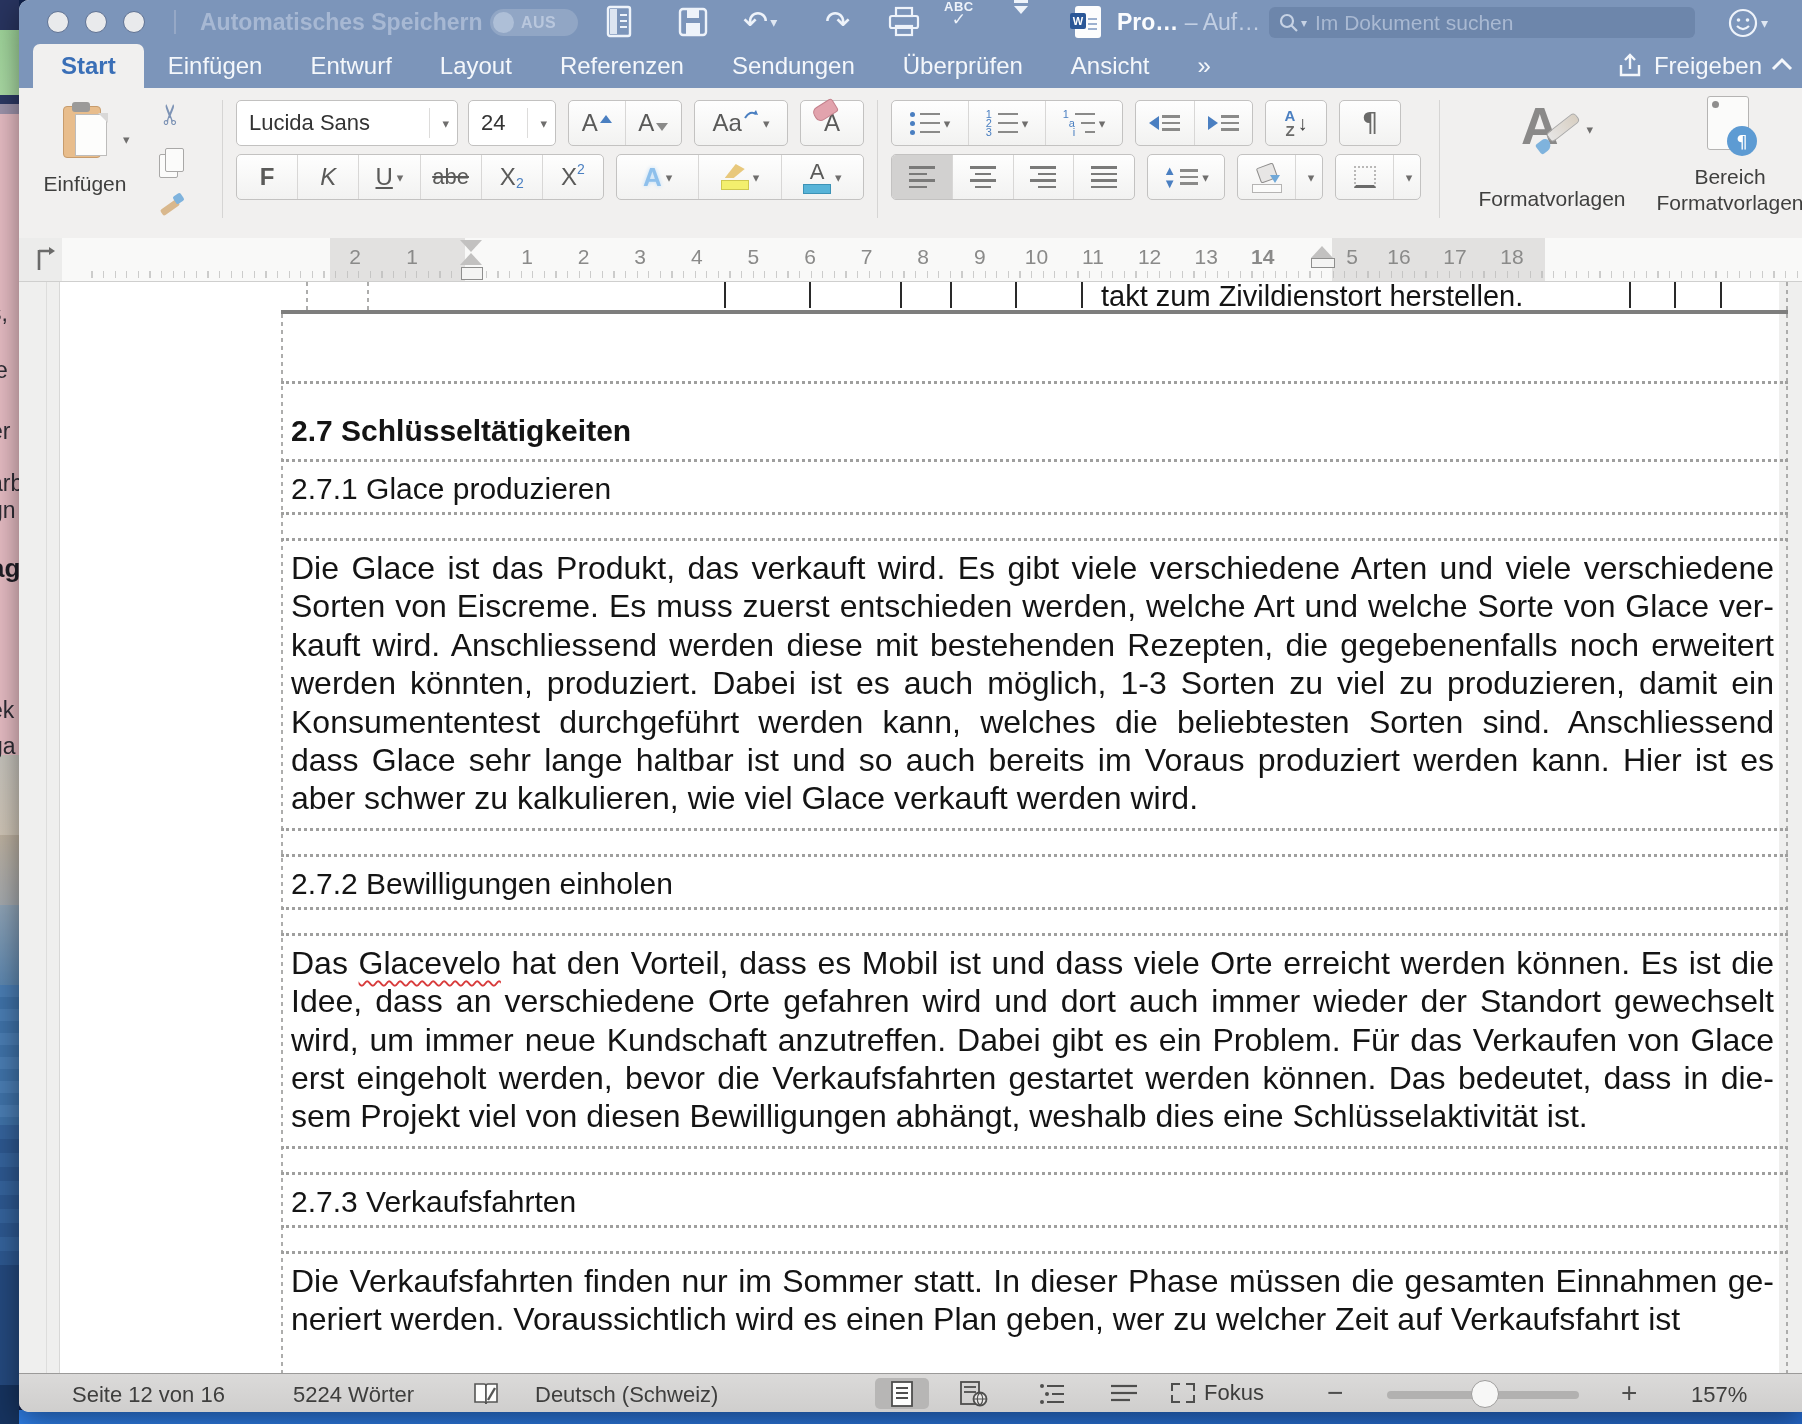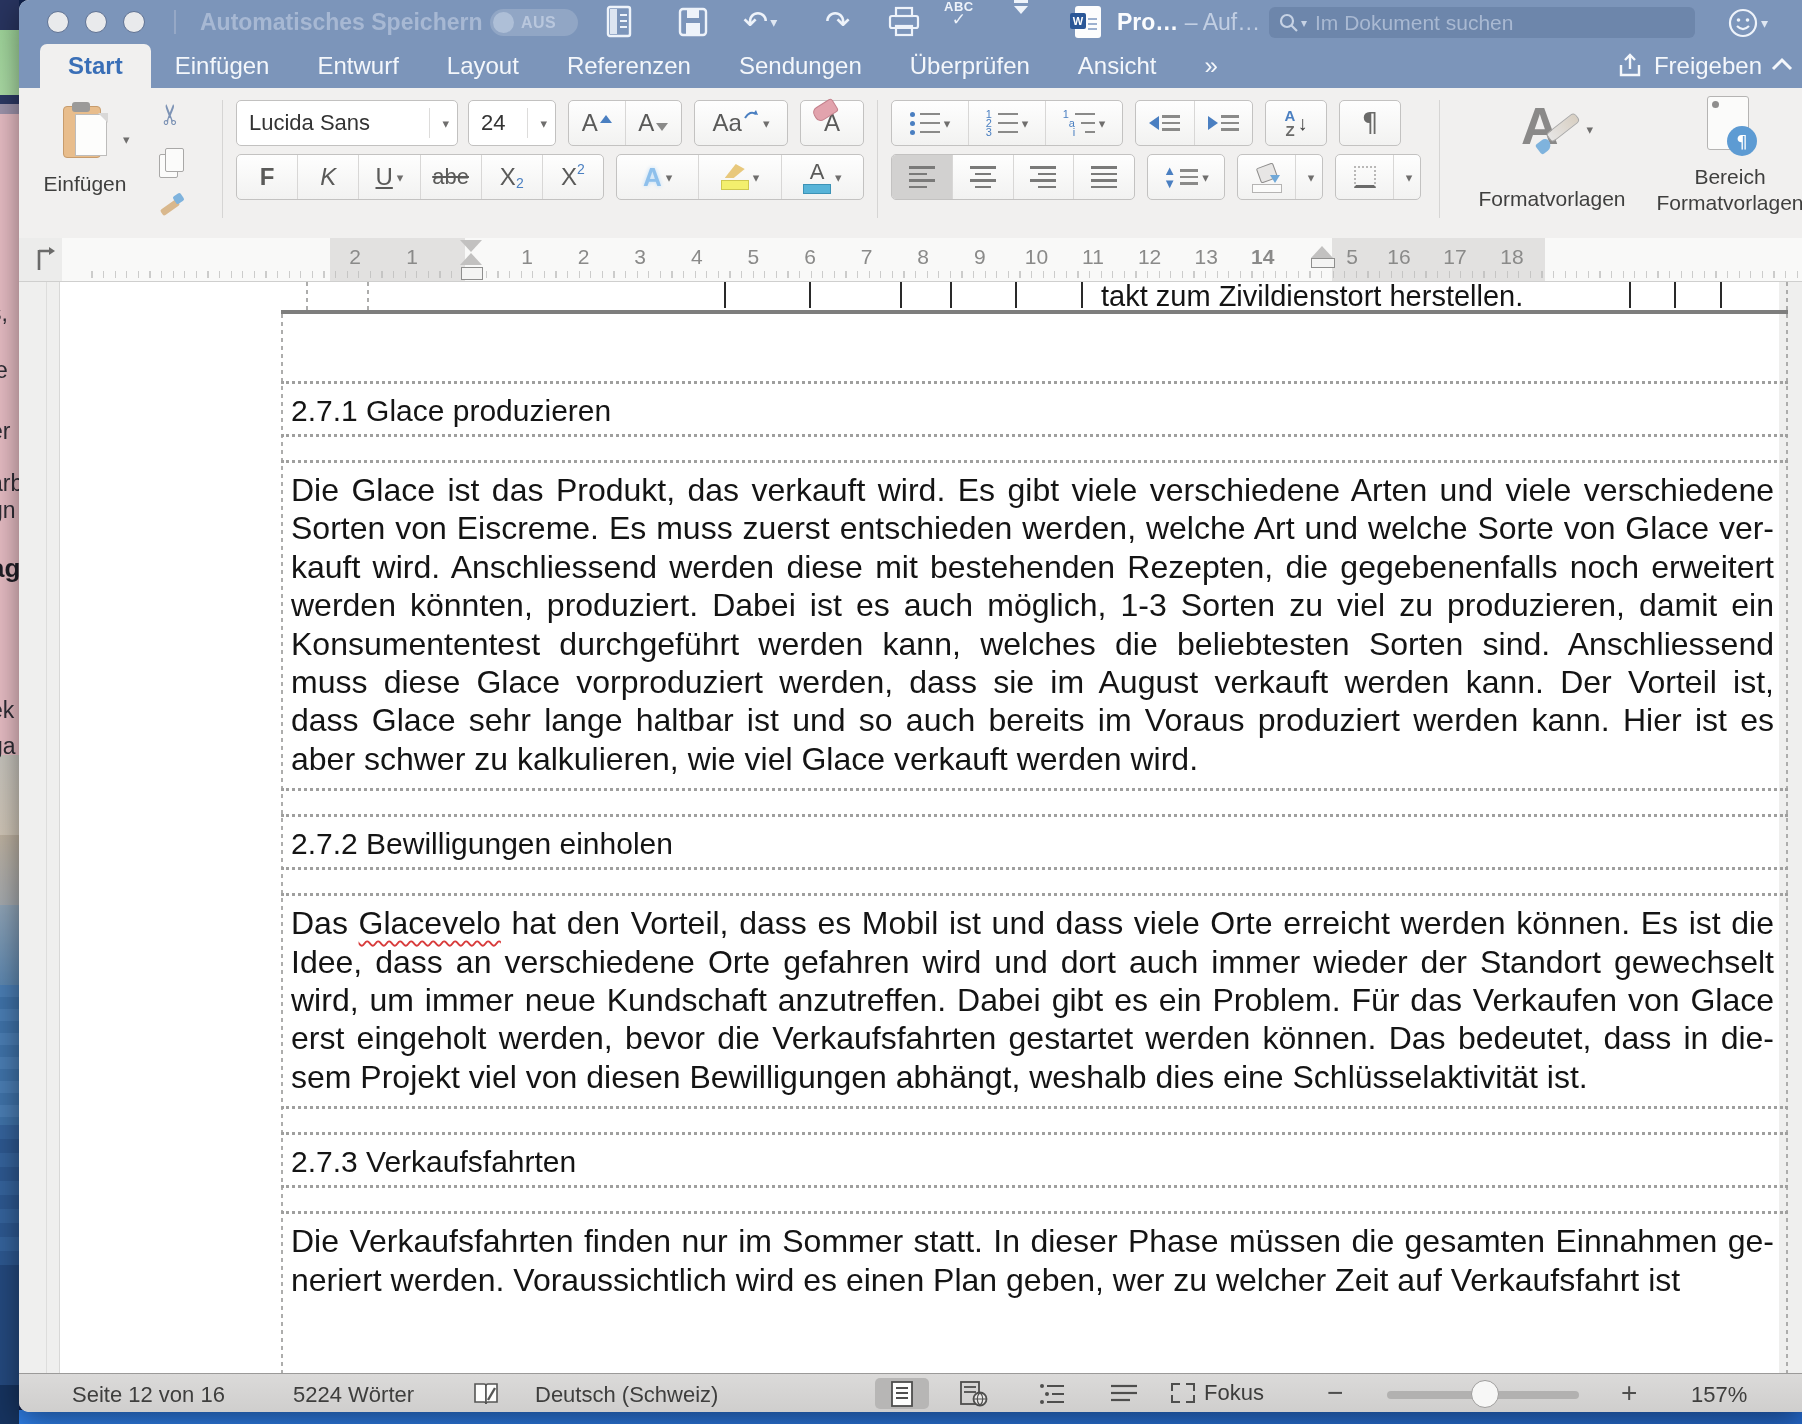--- a/index.html
+++ b/index.html
@@ -55,21 +55,21 @@
   .doc-badge .l{position:absolute;left:13px;width:9px;height:2px;background:#9db1cf;}
   .win-title{position:absolute;left:1098px;top:9px;font-size:23px;font-weight:bold;color:#fbfcfe;white-space:nowrap;}
   .win-title .suffix{font-weight:normal;color:#c2cfe3;}
   .searchbox{position:absolute;left:1250px;top:7px;width:426px;height:31px;border-radius:6px;
     background:#6d86ab;display:flex;align-items:center;padding:0 10px;box-sizing:border-box;}
   .searchbox .ph{font-size:21px;color:#a9b9d2;margin-left:8px;}
   .search-caret{font-size:12px;color:#c6d2e4;margin-left:2px;}
   .smiley-wrap{position:absolute;left:1708px;top:7px;display:flex;align-items:center;color:#eef3fa;}
   
   .tabbar{position:absolute;left:0;top:44px;width:100%;height:44px;background:#7c95ba;}
-  .tabs{position:absolute;left:14px;top:0;height:44px;display:flex;align-items:stretch;margin-left:7px;}
+  .tabs{position:absolute;left:14px;top:0;height:44px;display:flex;align-items:stretch;}
   .tab{padding:0 24px;display:flex;align-items:center;font-size:24px;color:#f4f7fb;cursor:default;}
   .tab.active{background:#f1f0ef;border-radius:7px 7px 0 0;color:#3a6fb7;font-weight:bold;padding:0 28px;}
   .share{position:absolute;right:40px;top:0;height:44px;display:flex;align-items:center;color:#f4f7fb;font-size:24px;}
   .share svg{margin-right:10px;}
   .collapse-chev{position:absolute;right:8px;top:12px;}
   
   .ribbon{position:absolute;left:0;top:88px;width:100%;height:150px;background:#f1f0ef;border-bottom:1px solid #c9c8c7;}
   .rb{position:absolute;box-sizing:border-box;}
   .btnface{background:linear-gradient(#fefefe,#f2f2f1);border:1px solid #c3c2c1;border-radius:5px;}
   .seg{display:flex;align-items:stretch;}
@@ -698,29 +698,29 @@
                 <div class="vdash" style="left: 25px; top: 0px; height: 28px;"></div>
                 <div class="vdash" style="left: 86px; top: 0px; height: 28px;"></div>
               </div>
             <div class="tf-text">takt zum Zivildienstort herstellen.</div>
           </div>
           <div class="solidline"></div>
           <div class="vdash" style="left:0;top:32px;height:1059px;"></div>
           <div class="vdash" style="left:1505px;top:0;height:1091px;"></div>
           <div class="docrows" id="docrows">
               <div class="row-blank"></div>
+              <div class="row-heading">2.7 Schlüsseltätigkeiten</div>
               <div class="row-sub">2.7.1 Glace produzieren</div>
               <div class="row-blank"></div>
               <div class="row-para">
                 <div class="dline jl">Die Glace ist das Produkt, das verkauft wird. Es gibt viele verschiedene Arten und viele verschiedene</div>
                 <div class="dline jl">Sorten von Eiscreme. Es muss zuerst entschieden werden, welche Art und welche Sorte von Glace ver-</div>
                 <div class="dline jl">kauft wird. Anschliessend werden diese mit bestehenden Rezepten, die gegebenenfalls noch erweitert</div>
                 <div class="dline jl">werden könnten, produziert. Dabei ist es auch möglich, 1-3 Sorten zu viel zu produzieren, damit ein</div>
                 <div class="dline jl">Konsumententest durchgeführt werden kann, welches die beliebtesten Sorten sind. Anschliessend</div>
-                <div class="dline jl">muss diese Glace vorproduziert werden, dass sie im August verkauft werden kann. Der Vorteil ist,</div>
                 <div class="dline jl">dass Glace sehr lange haltbar ist und so auch bereits im Voraus produziert werden kann. Hier ist es</div>
                 <div class="dline">aber schwer zu kalkulieren, wie viel Glace verkauft werden wird.</div>
               </div>
               <div class="row-blank"></div>
               <div class="row-sub">2.7.2 Bewilligungen einholen</div>
               <div class="row-blank"></div>
               <div class="row-para">
                 <div class="dline jl">Das <span class="missp">Glacevelo</span> hat den Vorteil, dass es Mobil ist und dass viele Orte erreicht werden können. Es ist die</div>
                 <div class="dline jl">Idee, dass an verschiedene Orte gefahren wird und dort auch immer wieder der Standort gewechselt</div>
                 <div class="dline jl">wird, um immer neue Kundschaft anzutreffen. Dabei gibt es ein Problem. Für das Verkaufen von Glace</div>

